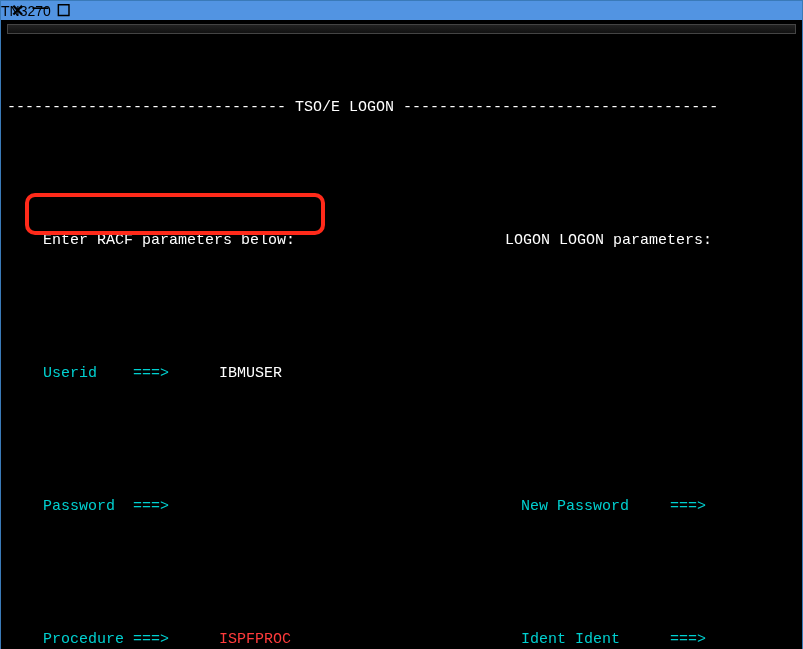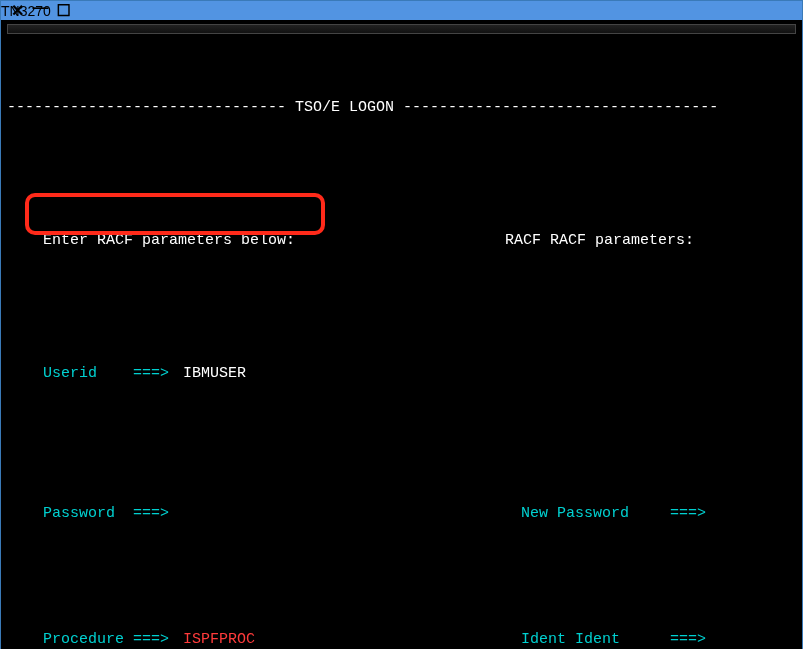--- a/index.html
+++ b/index.html
@@ -75,21 +75,21 @@
     position: relative;
     padding-top:4px;
   }
   .row { height: 21.5px; display:flex; white-space: pre; }
   .cyan { color: #00d0d0; margin-left: 16px; }
   .red  { color: #ff3b3b; }
   .white{ color: #ffffff; }
   .indent1 { width: 36px; display:inline-block; }
   .label { display:inline-block; width: 90px; color:#00d0d0;font-family:Liberation Mono, monospace;}
   .arrow { color:#00d0d0; display:inline-block; width:50px;}
-  .val   { display:inline-block; }
+  .val   { display:inline-block;margin-left:36px; }
   .rightcol { position:absolute; left:498px; }
   .highlight-box {
     position: absolute;
     border: 4px solid #ff2a1a;
     border-radius: 10px;
     pointer-events: none;
   }
   .dashfill { color:#fff; }
 </style>
 </head>
@@ -112,32 +112,32 @@
 
       
       <div class="row">
         <span class="dashfill">------------------------------- </span><span class="white">TSO/E LOGON</span><span class="dashfill"> -----------------------------------</span>
       </div>
       <div class="row"></div>
 
       
       <div class="row">
         <span class="indent1"></span><span class="white">Enter RACF parameters below:</span>
-        <span class="rightcol white">RACF RACF parameters:</span>
+        <span class="rightcol white">LOGON LOGON parameters:</span>
       </div>
       <div class="row"></div>
 
       
       <div class="row">
         <span class="indent1"></span><span class="label">Userid</span><span class="arrow">===&gt;</span><span class="white val">IBMUSER</span>
       </div>
       <div class="row"></div>
 
       
-      <div class="row" style="position:relative;align-items:flex-end;">
+      <div class="row" style="position:relative;">
         <span class="indent1"></span><span class="label">Password</span><span class="arrow">===&gt;</span><span class="white val"></span>
         <span class="rightcol"><span class="cyan">New Password</span><span class="cyan"> </span><span class="cyan">===&gt;</span><span class="white val"></span></span>
       </div>
       <div class="row"></div>
 
       
       <div class="row" style="position:relative;">
         <span class="indent1"></span><span class="label">Procedure</span><span class="arrow">===&gt;</span><span class="red val">ISPFPROC</span>
         <span class="rightcol"><span class="cyan">Ident Ident</span><span class="cyan">  </span><span class="cyan">===&gt;</span><span class="white val"></span></span>
       </div>

